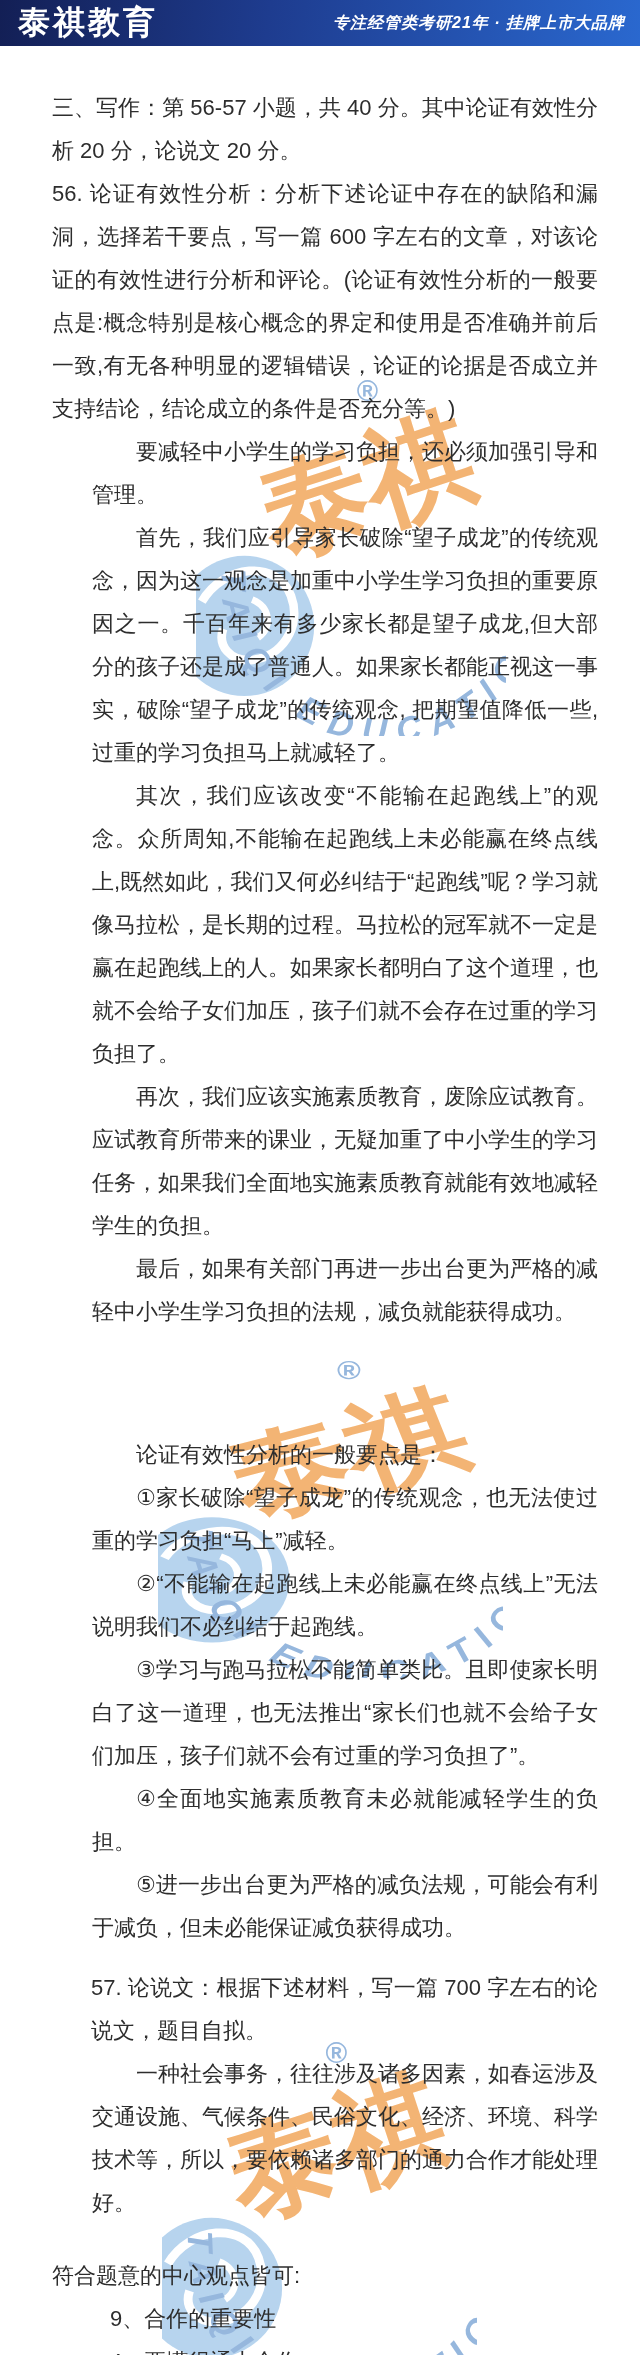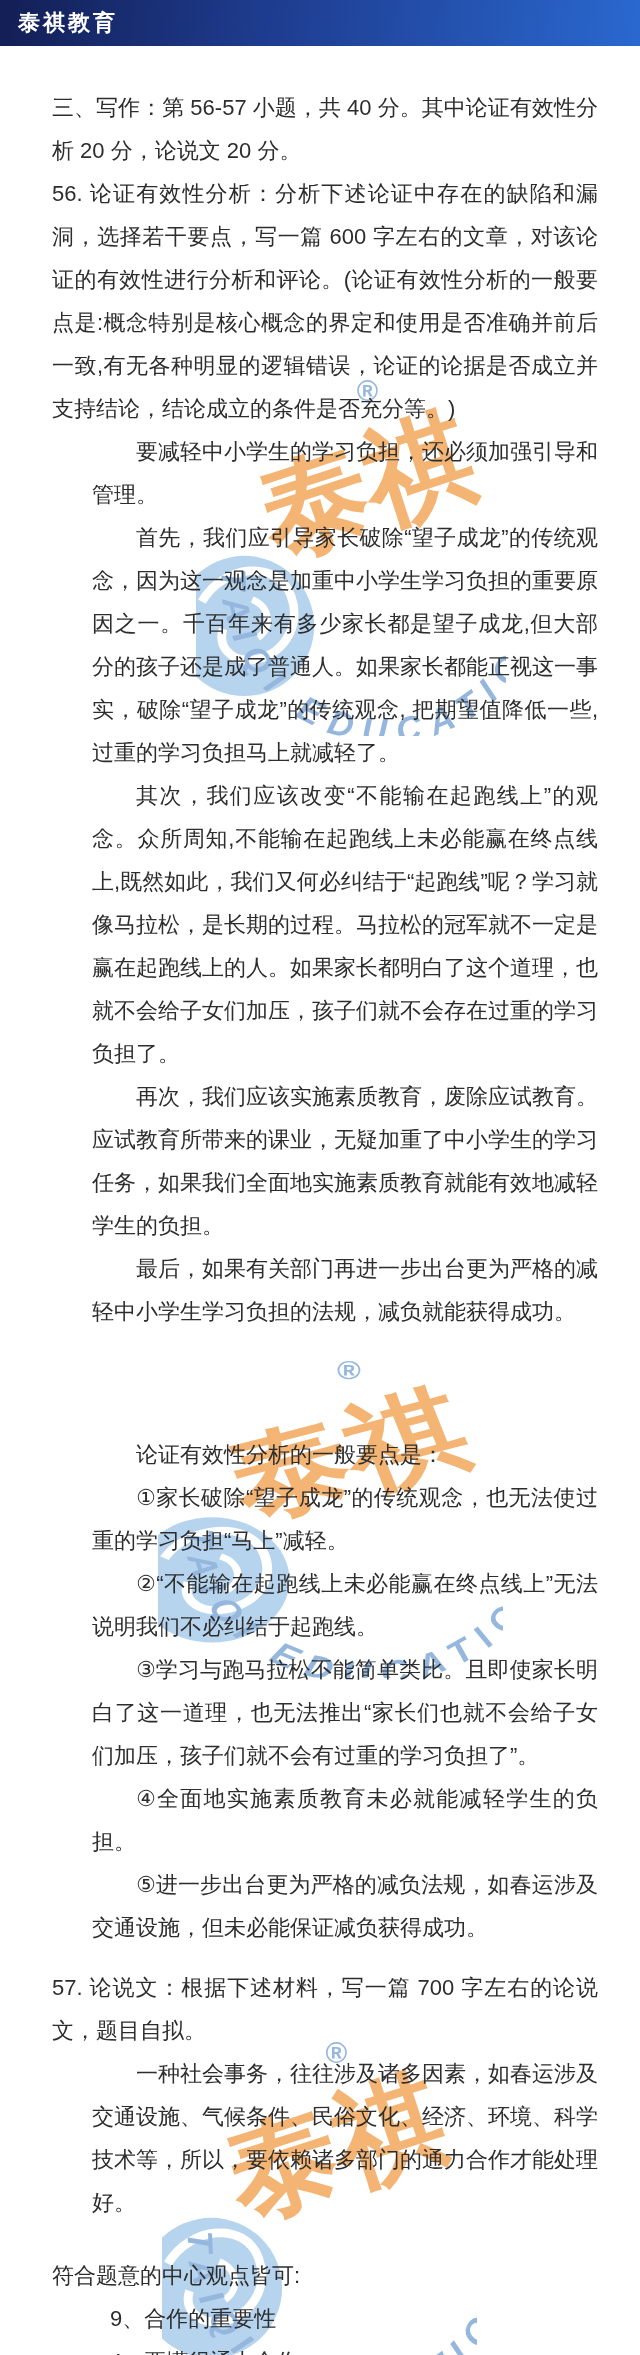--- a/index.html
+++ b/index.html
@@ -14,21 +14,21 @@
   
   .header {
     position:relative; z-index:3;
     height:46px;
     background:linear-gradient(97deg,#131f55 0%,#1e3c8f 42%,#2a68cf 100%);
     display:flex; align-items:center; justify-content:space-between;
     padding:0 15px 0 18px;
     box-sizing:border-box;
   }
   .brand {
-    color:#ffffff; font-size:22px; font-weight:bold; letter-spacing:3px;
+    color:#ffffff; font-size:32px; font-weight:bold; letter-spacing:3px;
     font-family:Liberation Serif, serif;
   }
   .tagline {
     color:#ffffff; font-size:16px; font-weight:bold; font-style:italic;
     letter-spacing:1px;
   }
   
   .content {
     position:relative; z-index:2;
     padding:40px 42px 0 52px;
@@ -48,20 +48,21 @@
   .wm2 { left:158px; top:1348px; width:345px; height:330px; }
   .wm3 { left:162px; top:2028px; width:315px; height:370px; }
 </style>
 </head>
 <body>
 
 <div class="page">
 
   <div class="header">
     <span class="brand">泰祺教育</span>
+    <span class="tagline">专注经管类考研21年 · 挂牌上市大品牌</span>
   </div>
 
   <div class="wm wm1">
       <svg viewBox="0 0 320 380" preserveAspectRatio="none">
         <circle cx="50" cy="267" r="72" fill="#abcdec"></circle>
         <path d="M 6 242 C 28 204 84 198 98 236 C 110 268 88 300 56 302 C 36 303 22 288 28 270" stroke="#ffffff" stroke-width="9" fill="none"></path>
         <path d="M 58 240 C 76 247 80 268 64 279" stroke="#ffffff" stroke-width="7" fill="none"></path>
         <text x="175" y="162" font-size="112" font-weight="bold" text-anchor="middle" fill="#f2a85c" transform="rotate(-18 175 120)" font-family="Liberation Serif, DejaVu Serif, serif">泰祺</text>
         <path id="wmArc0" d="M 28 195 A 169 169 0 1 0 300 85" fill="none"></path>
         <text font-size="36" font-weight="bold" font-style="italic" letter-spacing="12" fill="#84abd8"><textPath href="#wmArc0" startOffset="14">TAIQI EDUCATION</textPath></text>
@@ -97,22 +98,22 @@
       <p class="indent">要减轻中小学生的学习负担，还必须加强引导和管理。</p>
       <p class="indent">首先，我们应引导家长破除“望子成龙”的传统观念，因为这一观念是加重中小学生学习负担的重要原因之一。千百年来有多少家长都是望子成龙,但大部分的孩子还是成了普通人。如果家长都能正视这一事实，破除“望子成龙”的传统观念, 把期望值降低一些, 过重的学习负担马上就减轻了。</p>
       <p class="indent">其次，我们应该改变“不能输在起跑线上”的观念。众所周知,不能输在起跑线上未必能赢在终点线上,既然如此，我们又何必纠结于“起跑线”呢？学习就像马拉松，是长期的过程。马拉松的冠军就不一定是赢在起跑线上的人。如果家长都明白了这个道理，也就不会给子女们加压，孩子们就不会存在过重的学习负担了。</p>
       <p class="indent">再次，我们应该实施素质教育，废除应试教育。应试教育所带来的课业，无疑加重了中小学生的学习任务，如果我们全面地实施素质教育就能有效地减轻学生的负担。</p>
       <p class="indent">最后，如果有关部门再进一步出台更为严格的减轻中小学生学习负担的法规，减负就能获得成功。</p>
       <p class="indent" style="margin-top: 100px;">论证有效性分析的一般要点是：</p>
       <p class="indent">①家长破除“望子成龙”的传统观念，也无法使过重的学习负担“马上”减轻。</p>
       <p class="indent">②“不能输在起跑线上未必能赢在终点线上”无法说明我们不必纠结于起跑线。</p>
       <p class="indent">③学习与跑马拉松不能简单类比。且即使家长明白了这一道理，也无法推出“家长们也就不会给子女们加压，孩子们就不会有过重的学习负担了”。</p>
       <p class="indent">④全面地实施素质教育未必就能减轻学生的负担。</p>
-      <p class="indent">⑤进一步出台更为严格的减负法规，如春运涉及交通设施，但未必能保证减负获得成功。</p>
-      <p class="hanging" style="margin-top: 17px;">57. 论说文：根据下述材料，写一篇 700 字左右的论说文，题目自拟。</p>
+      <p class="indent">⑤进一步出台更为严格的减负法规，可能会有利于减负，但未必能保证减负获得成功。</p>
+      <p class="hanging" style="margin-top: 17px; margin-left: 39px;">57. 论说文：根据下述材料，写一篇 700 字左右的论说文，题目自拟。</p>
       <p class="indent">一种社会事务，往往涉及诸多因素，如春运涉及交通设施、气候条件、民俗文化、经济、环境、科学技术等，所以，要依赖诸多部门的通力合作才能处理好。</p>
       <p class="flush" style="margin-top: 30px;">符合题意的中心观点皆可:</p>
       <p class="list-item">9、合作的重要性</p>
       <p class="list-item">4、要懂得通力合作</p>
       <p class="list-item">7、通力合作处理好社会事务</p>
       <p class="indent" style="margin-top: 43px;">符合以上立意或相关立意均算切题，如超出以上范围，只要从材料出发，符合题意的中心观点皆可。</p>
     </div>
 
 </div>
 

